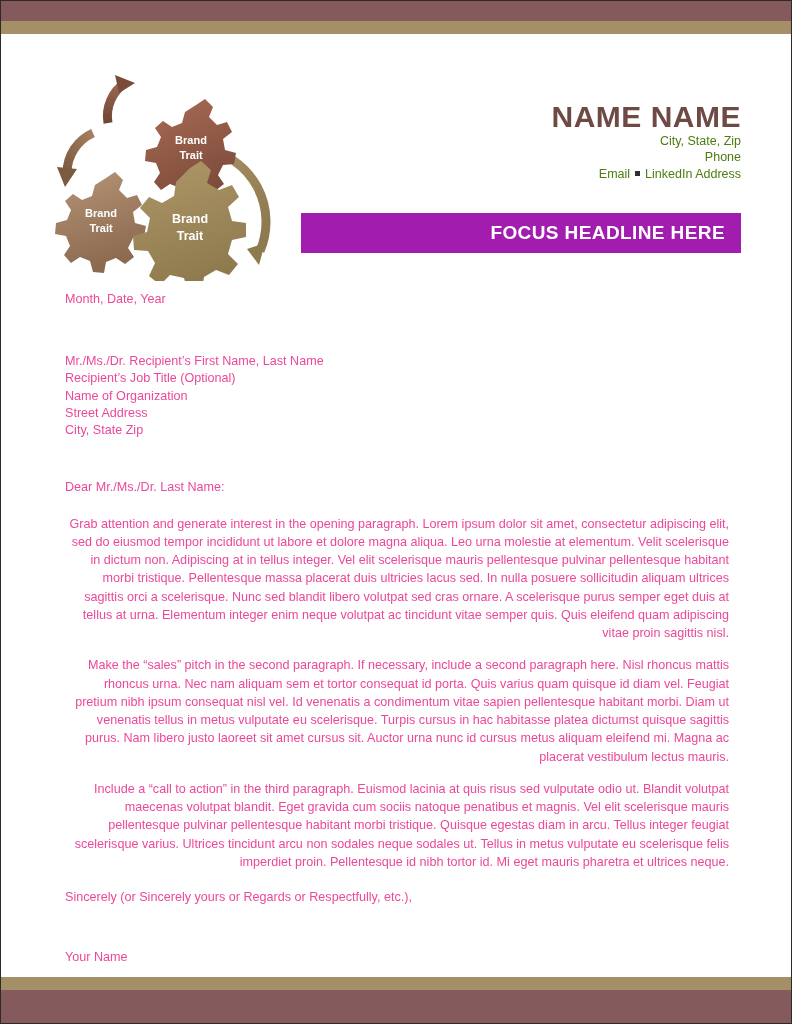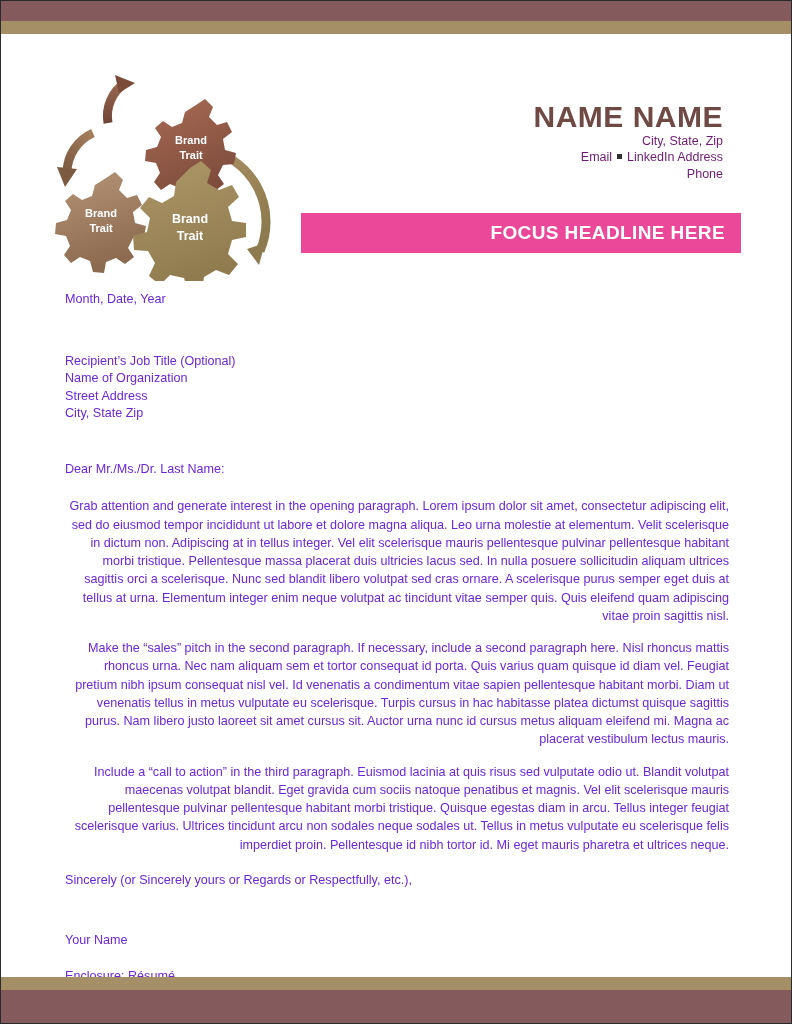--- a/index.html
+++ b/index.html
@@ -42,56 +42,56 @@
     position: absolute;
     left: 0; bottom: 0px;
     width: 792px; height: 33px;
     background: #855A5C;
   }
   .bar-bot-mauve.inner { height: 33px; }
 
   
   .header-block {
     position: absolute;
-    left: 382px;
+    left: 400px;
     top: 100px;
     width: 340px;
     text-align: right;
   }
   .name-line {
     font-size: 30px;
     font-weight: bold;
     letter-spacing: 0.5px;
     color: #6F4A44;
     line-height: 1.05;
     white-space: nowrap;
   }
   .contact-line {
     font-size: 12.5px;
-    color: #701a75;
+    color: #4d7c0f;
     line-height: 1.33;
     white-space: nowrap;
   }
   .bullet-sq {
     display: inline-block;
     width: 5px;
     height: 5px;
     background: #2f2f2f;
     vertical-align: 2px;
     margin: 0 5px;
   }
 
   
   .focus-bar {
     position: absolute;
     left: 300px;
     top: 212px;
     width: 440px;
     height: 40px;
-    background: #ec4899;
+    background: #a21caf;
     display: flex;
     align-items: center;
     justify-content: flex-end;
   }
   .focus-text {
     color: #ffffff;
     font-size: 19px;
     font-weight: 600;
     letter-spacing: 0.4px;
     padding-right: 16px;
@@ -112,21 +112,21 @@
     fill: #ffffff;
   }
   .gear-label.big { font-size: 12.5px; }
 
   
   .letter {
     position: absolute;
     left: 64px;
     top: 290px;
     width: 664px;
-    color: #6d28d9;
+    color: #ec4899;
     font-size: 12.6px;
     line-height: 1.42;
   }
   .blk { margin: 0; }
   .gap-date { height: 44px; }
   .gap-sm { height: 18px; }
   .gap-md { height: 21px; }
   .gap-para { height: 14px; }
   .gap-sig { height: 42px; }
   .addr-line { margin: 0; line-height: 1.38; }
@@ -219,34 +219,35 @@
           L6,31 L19,37 L31,30 L33,16 Z"></path>
         <text class="gear-label big" x="47" y="57" text-anchor="middle">Brand</text>
         <text class="gear-label big" x="47" y="74" text-anchor="middle">Trait</text>
       </g>
     </svg>
   </div>
 
   <div class="header-block">
     <div class="name-line">NAME NAME</div>
     <div class="contact-line">City, State, Zip</div>
+    <div class="contact-line">Phone</div>
     <div class="contact-line">
       <span>Email</span><span class="bullet-sq"></span><span>LinkedIn Address</span>
     </div>
-    <div class="contact-line">Phone</div>
   </div>
 
   <div class="focus-bar">
     <div class="focus-text">FOCUS HEADLINE HERE</div>
   </div>
 
   <div class="letter">
     <p class="blk">Month, Date, Year</p>
     <div class="gap-date"></div>
 
+    <p class="addr-line">Mr./Ms./Dr. Recipient’s First Name, Last Name</p>
     <p class="addr-line">Recipient’s Job Title (Optional)</p>
     <p class="addr-line">Name of Organization</p>
     <p class="addr-line">Street Address</p>
     <p class="addr-line">City, State Zip</p>
     <div class="gap-md"></div>
 
     <div class="gap-sm"></div>
 
     <p class="blk">Dear Mr./Ms./Dr. Last Name:</p>
     <div class="gap-sm"></div>

